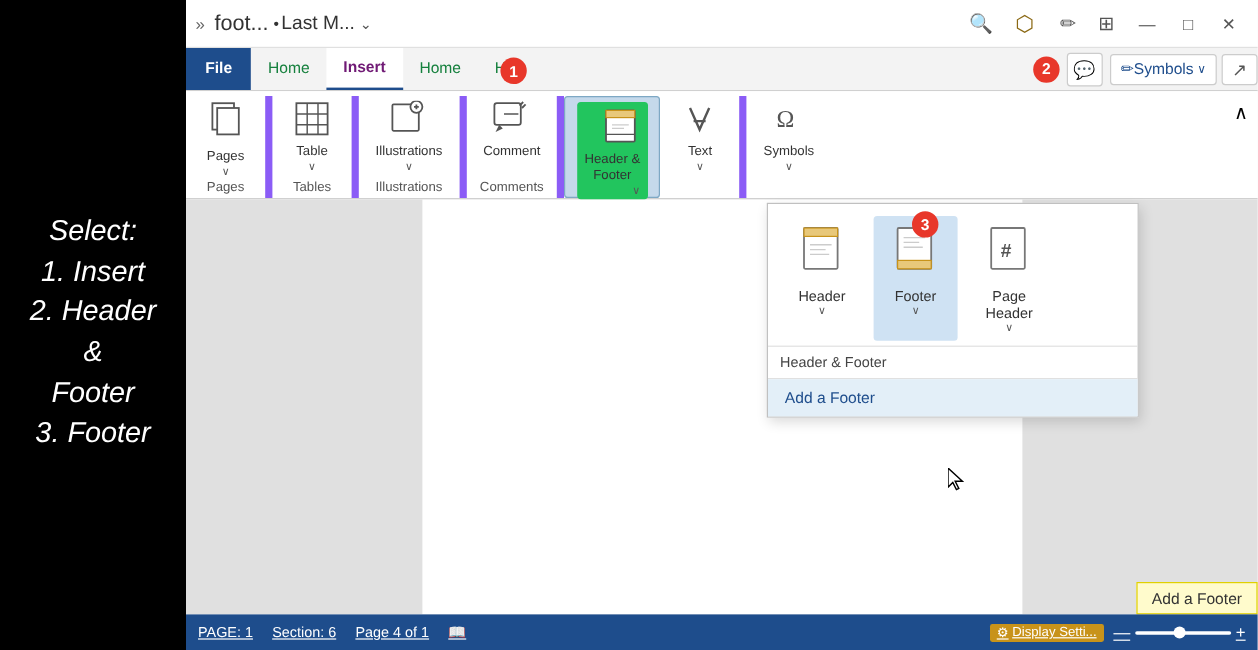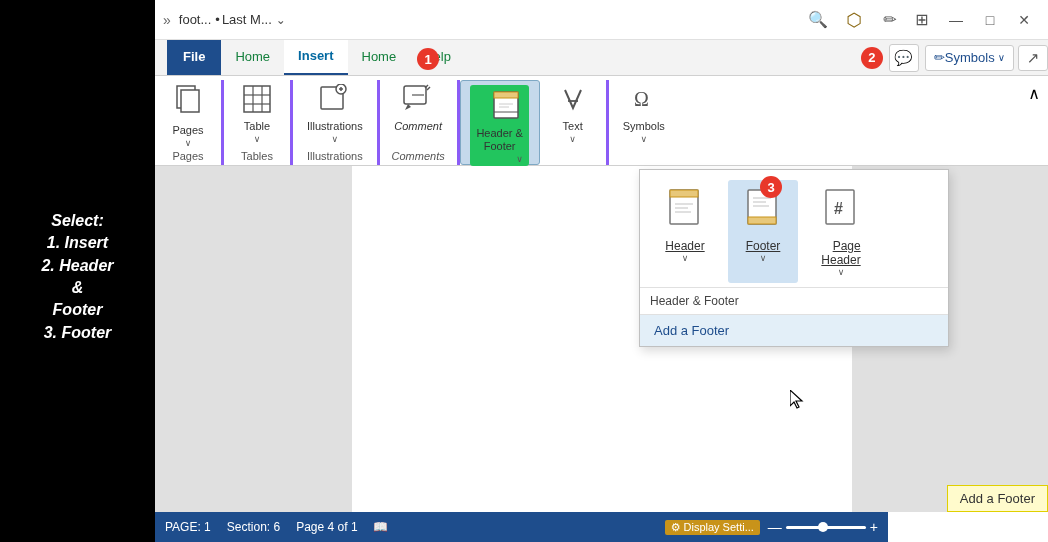--- a/index.html
+++ b/index.html
@@ -12,22 +12,22 @@
       width: 155px; height: 542px;
       background: #000;
       color: #fff;
       display: flex;
       align-items: center;
       justify-content: center;
       padding: 10px;
       z-index: 10;
     }
     .left-panel-text {
-      font-size: 16px;
-      font-weight: bold;
+      font-size: 24px;
+      font-weight: normal;
       font-style: italic;
       text-align: center;
       line-height: 1.4;
       font-family: Arial Black, Arial, sans-serif;
       margin-top: 12px;
     }
 
     
     .app-area {
       position: absolute;
@@ -44,26 +44,26 @@
       align-items: center;
       padding: 0 8px;
       border-bottom: 1px solid #e0e0e0;
     }
     .title-bar-arrows {
       color: #666;
       font-size: 14px;
       margin-right: 8px;
     }
     .title-bar-filename {
-      font-size: 13px;
+      font-size: 18px;
       color: #333;
       margin-right: 4px;
     }
     .title-bar-dot { color: #333; margin-right: 2px; font-size: 13px; }
-    .title-bar-lastmod { font-size: 13px; color: #333; margin-right: 4px; }
+    .title-bar-lastmod { font-size: 16px; color: #333; margin-right: 4px; }
     .title-bar-arrow-down { font-size: 12px; color: #555; margin-right: auto; }
     .title-bar-search {
       width: 32px; height: 28px;
       display: flex; align-items: center; justify-content: center;
       font-size: 16px; color: #555;
     }
     .title-bar-diamond {
       width: 32px; height: 28px;
       display: flex; align-items: center; justify-content: center;
       font-size: 18px; color: #8B6914;
@@ -98,42 +98,42 @@
       position: absolute;
       z-index: 20;
     }
 
     
     .ribbon-tabs {
       height: 36px;
       background: #f3f3f3;
       display: flex;
       align-items: flex-end;
-      padding-left: 12px;
+      padding-left: 0;
       border-bottom: 1px solid #d0d0d0;
       text-align: center;
     }
     .tab {
       padding: 6px 14px 8px;
       font-size: 13px;
       cursor: pointer;
       color: #15803d;
       border: none;
       background: transparent;
       height: 100%;
       display: flex; align-items: center;
     }
     .tab.file-tab {
       background: #1e4d8c;
       color: #fff;
       font-weight: 600;
       padding: 6px 16px 8px;
     }
     .tab.active-insert {
-      color: #0369a1;
+      color: #701a75;
       border-bottom: 2px solid #1e4d8c;
       font-weight: 600;
       background: #fff;
     }
     .ribbon-right {
       margin-left: auto;
       display: flex;
       align-items: center;
       height: 100%;
     }
@@ -175,21 +175,21 @@
       border-bottom: 1px solid #d0d0d0;
       padding: 4px 0 0;
       position: relative;
     }
     .ribbon-group {
       display: flex;
       flex-direction: column;
       align-items: center;
       justify-content: flex-start;
       padding: 0 8px;
-      border-right: 3px solid #8b5cf6;
+      border-right: 6px solid #8b5cf6;
       min-width: 60px;
     }
     .ribbon-group-items {
       display: flex;
       flex-direction: row;
       align-items: flex-start;
       justify-content: center;
       flex: 1;
       gap: 4px;
     }
@@ -273,22 +273,21 @@
     .dropdown-item.footer-active { background: #cfe2f3; }
     .dropdown-icon {
       font-size: 30px;
       color: #555;
       margin-bottom: 4px;
       position: relative;
     }
     .dropdown-item-label {
       font-size: 12px;
       color: #333;
-      text-align: right;
-      text-decoration: underline;
+      text-align: center;
     }
     .dropdown-item-arrow { font-size: 9px; color: #555; }
     .dropdown-section-label {
       padding: 6px 10px;
       font-size: 12px;
       color: #444;
       font-weight: 500;
       border-bottom: 1px solid #e0e0e0;
     }
     .dropdown-option {
@@ -303,29 +302,30 @@
     .doc-area {
       height: calc(542px - 40px - 36px - 90px - 30px);
       background: #e0e0e0;
       overflow: hidden;
     }
 
     
     .status-bar {
       position: absolute;
       bottom: 0; left: 0;
-      width: 733px;
+      width: 893px;
       height: 30px;
       background: #1e4d8c;
       color: #fff;
       font-size: 12px;
       display: flex;
       align-items: center;
       padding: 0 10px;
       z-index: 5;
+      text-decoration: underline;
     }
     .status-item {
       margin-right: 16px;
     }
     .status-right {
       margin-left: auto;
       display: flex;
       align-items: center;
       gap: 8px;
     }
@@ -500,21 +500,21 @@
               <line x1="23" y1="3" x2="23" y2="7" stroke="#555" stroke-width="1.5"></line>
             </svg>
           </div>
           <div class="ribbon-btn-label">Illustrations</div>
           <div class="ribbon-btn-arrow">∨</div>
         </div>
       </div>
       <div class="ribbon-group-label">Illustrations</div>
     </div>
 
-    <div class="ribbon-group" style="min-width: 80px; font-style: italic;">
+    <div class="ribbon-group" style="min-width: 80px;">
       <div class="ribbon-group-items">
         <div class="ribbon-btn">
           <div class="ribbon-btn-icon">
             <svg width="32" height="30" viewBox="0 0 32 30">
               <rect x="2" y="2" width="22" height="18" fill="none" stroke="#555" stroke-width="1.5" rx="2"></rect>
               <line x1="10" y1="11" x2="22" y2="11" stroke="#555" stroke-width="1.2"></line>
               <polygon points="6,20 3,26 9,23" fill="#555"></polygon>
               <line x1="23" y1="4" x2="26" y2="1" stroke="#555" stroke-width="1.5"></line>
               <line x1="25" y1="6" x2="28" y2="3" stroke="#555" stroke-width="1.5"></line>
             </svg>

